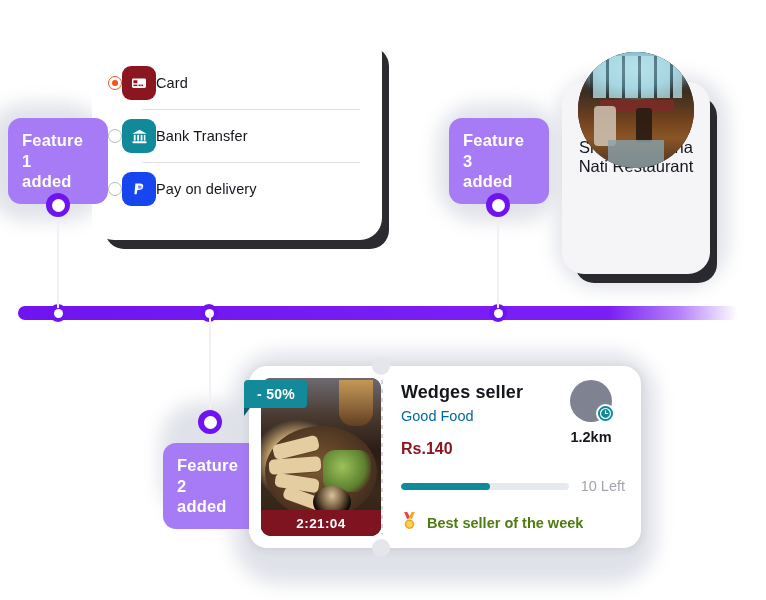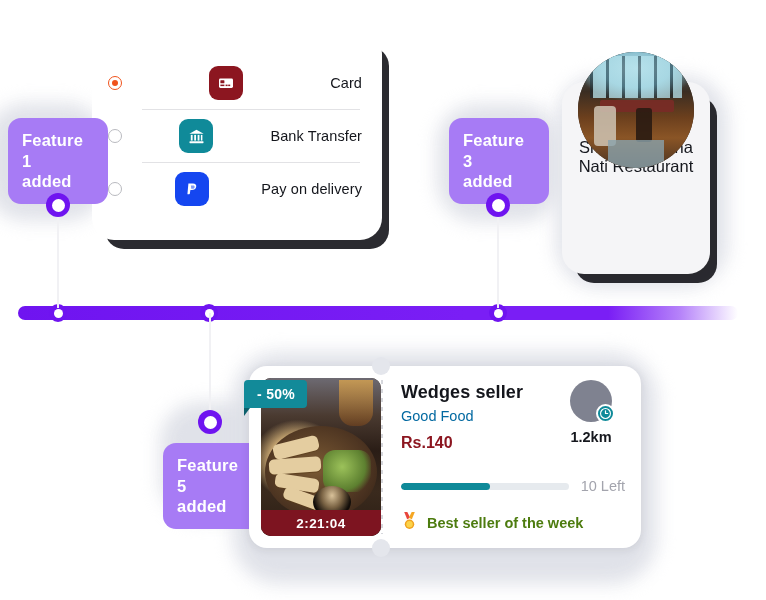--- a/index.html
+++ b/index.html
@@ -44,21 +44,20 @@
     padding: 14px 20px 14px 16px;
     box-shadow: 10px 12px 0 -3px rgba(20,20,26,.9);
     display: flex;
     flex-direction: column;
     justify-content: center;
   }
   .pay-row {
     display: flex;
     align-items: center;
     height: 52px;
-    justify-content: space-between;
   }
   .pay-sep { height: 1px; background: #e2e2e5; margin: 0 2px 0 34px; }
 
   .radio {
     width: 14px; height: 14px;
     border-radius: 50%;
     border: 1.6px solid #b9babf;
     flex: 0 0 auto;
     position: relative;
   }
@@ -364,21 +363,21 @@
   }
   #offer-vendor {
     font-size: 14.5px;
     color: #0369a1;
     margin-top: 5px;
   }
   #offer-price {
     font-size: 16px;
     font-weight: 700;
     color: #8c1620;
-    margin-top: 10px;
+    margin-top: 16px;
   }
   #offer-distance-wrap {
     position: absolute;
     right: 16px; top: 14px;
     width: 68px;
     text-align: center;
   }
   #avatar-circle {
     width: 42px; height: 42px;
     border-radius: 50%;
@@ -508,21 +507,21 @@
   <div class="pin" style="left:58px; top:205px"></div>
 
   <div class="feature-badge fb3">
     <div>Feature 3</div>
     <div>added</div>
   </div>
   <div class="pin" style="left:498px; top:205px"></div>
 
   <div class="pin" style="left:210px; top:422px"></div>
   <div class="feature-badge fb2">
-    <div>Feature 5</div>
+    <div>Feature 2</div>
     <div>added</div>
   </div>
 
   <div id="restaurant-card">
     <div id="restaurant-photo">
       <div class="ph"></div>
       <div class="win"></div>
       <div class="tbl"></div>
       <div class="chair2"></div>
       <div class="chair"></div>

